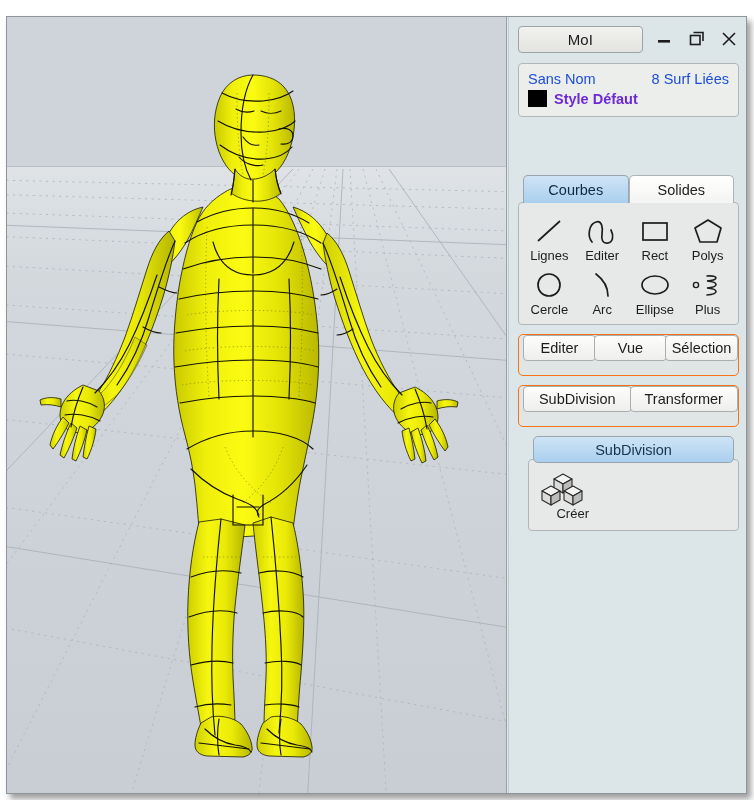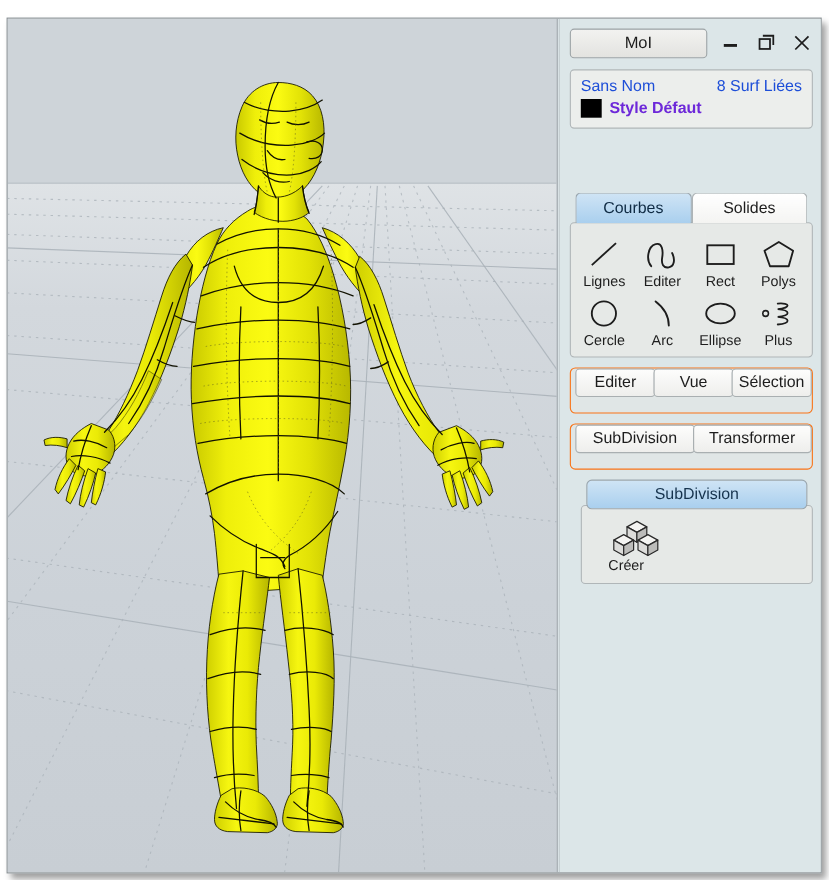--- a/index.html
+++ b/index.html
@@ -202,21 +202,21 @@
     cursor:pointer;
   }
   #subdiv-body {
     margin-top: -4px;
     padding: 10px 8px 8px 8px;
     background: #e6e9e7;
     border: 1px solid #b0b6b8;
     border-radius: 4px;
     min-height: 62px;
   }
-  #subdiv-body .tool { align-items:flex-start; width: 52px; margin-left: 16px; }
+  #subdiv-body .tool { align-items:flex-end; width: 52px; }
   #subdiv-body .tool-ico { width: 52px; justify-content:center; }
 
   svg.ico { display:block; }
 </style>
 </head>
 <body>
 
 <div id="app-window">
  <div id="window-frame">
 

